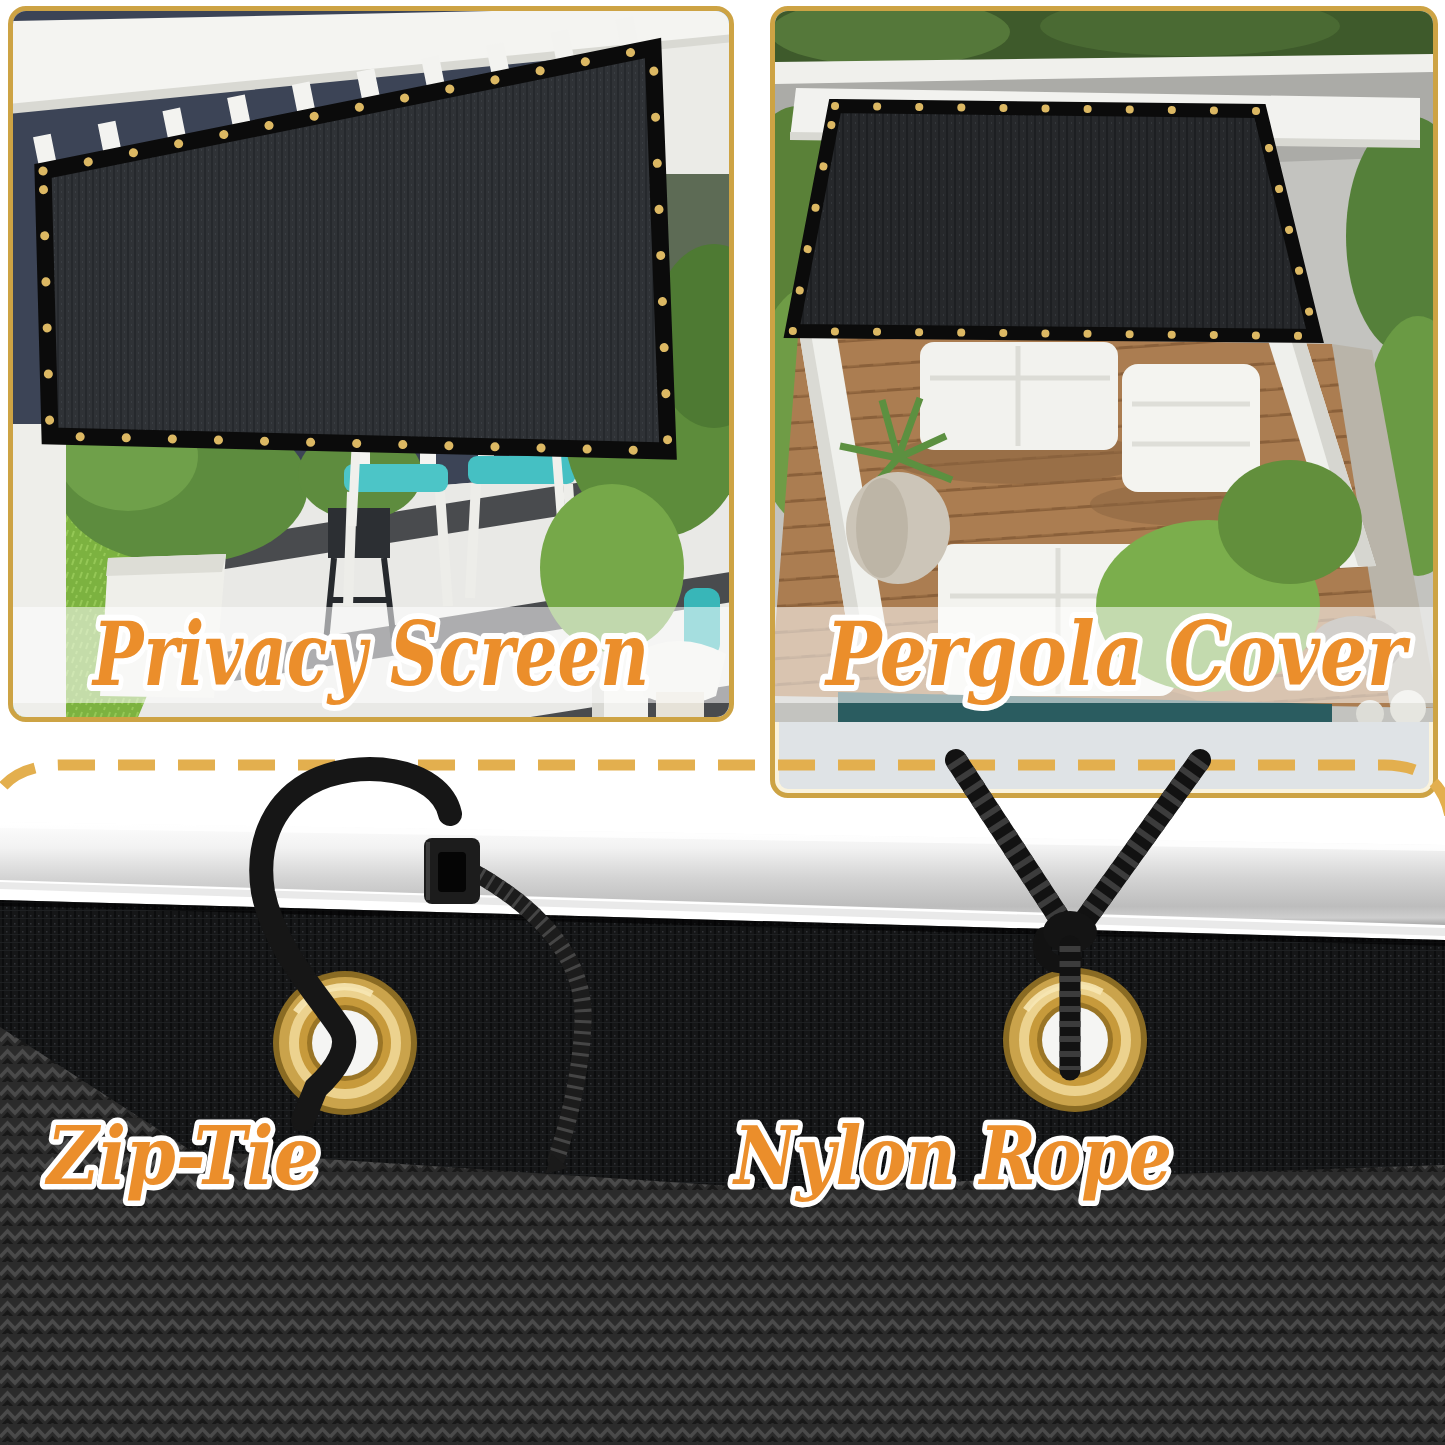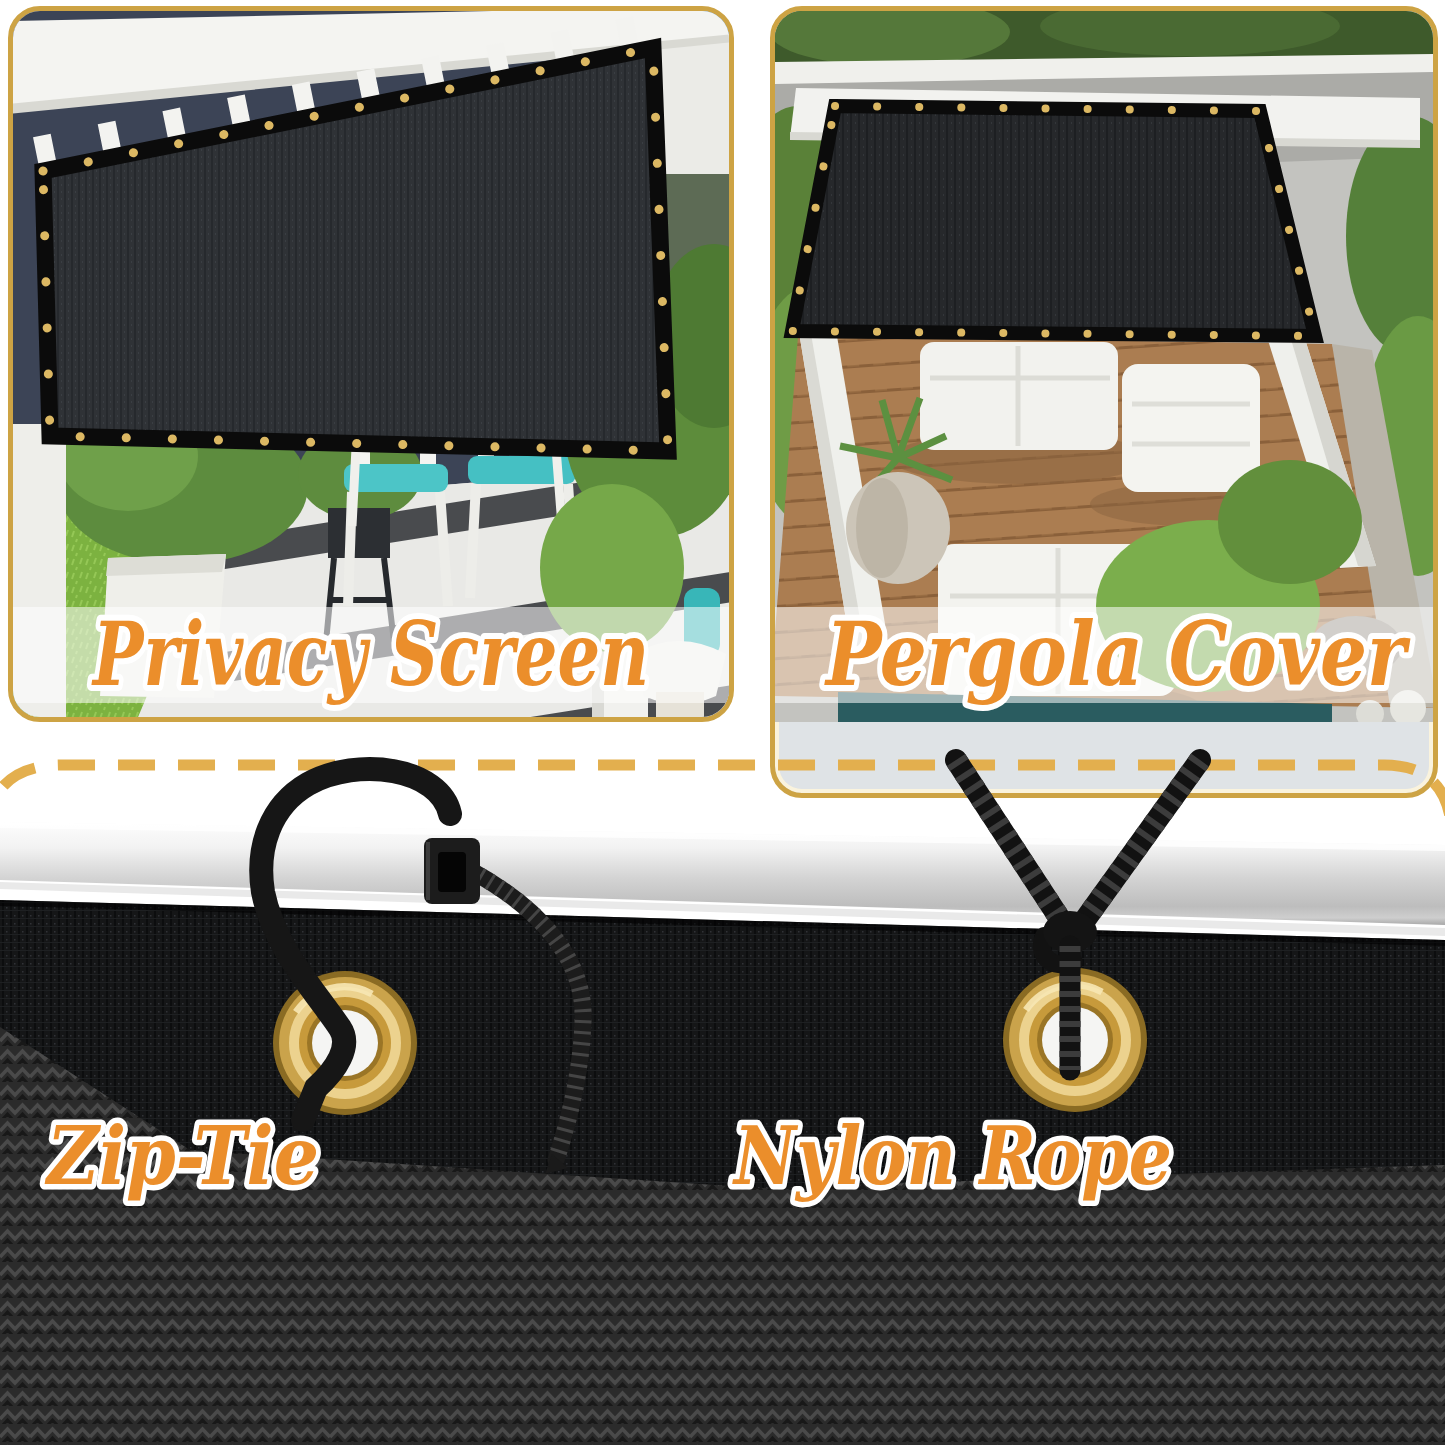--- a/index.html
+++ b/index.html
@@ -1,18 +1,18 @@
 <!DOCTYPE html>
 <html><head>
 <meta charset="utf-8">
 <style>
   html,body{margin:0;padding:0;background:#ffffff;}
   .stage{position:relative;width:1445px;height:1445px;background:#ffffff;overflow:hidden;
          font-family:"DejaVu Serif", serif;}
-  .photo-panel{position:absolute;box-sizing:border-box;border:5px solid #CDA344;border-radius:32px;
+  .photo-panel{position:absolute;box-sizing:border-box;border:5px solid #CDA344;border-radius:18px;
          overflow:hidden;box-shadow:inset 0 0 0 4px rgba(255,246,219,.85);background:#dfe3e6;}
   .panel-left{left:8px;top:6px;width:726px;height:716px;}
   .panel-right{left:770px;top:6px;width:668px;height:792px;}
   .photo-panel svg{position:absolute;left:-5px;top:-5px;}
   .bottom-scene{position:absolute;left:0;top:722px;width:1445px;height:723px;}
   svg text.big-label{font-family:"DejaVu Serif", serif;font-weight:bold;font-style:italic;
          paint-order:stroke;stroke:#ffffff;stroke-linejoin:round;fill:#EB8E2B;}
 </style>
 </head>
 <body>

